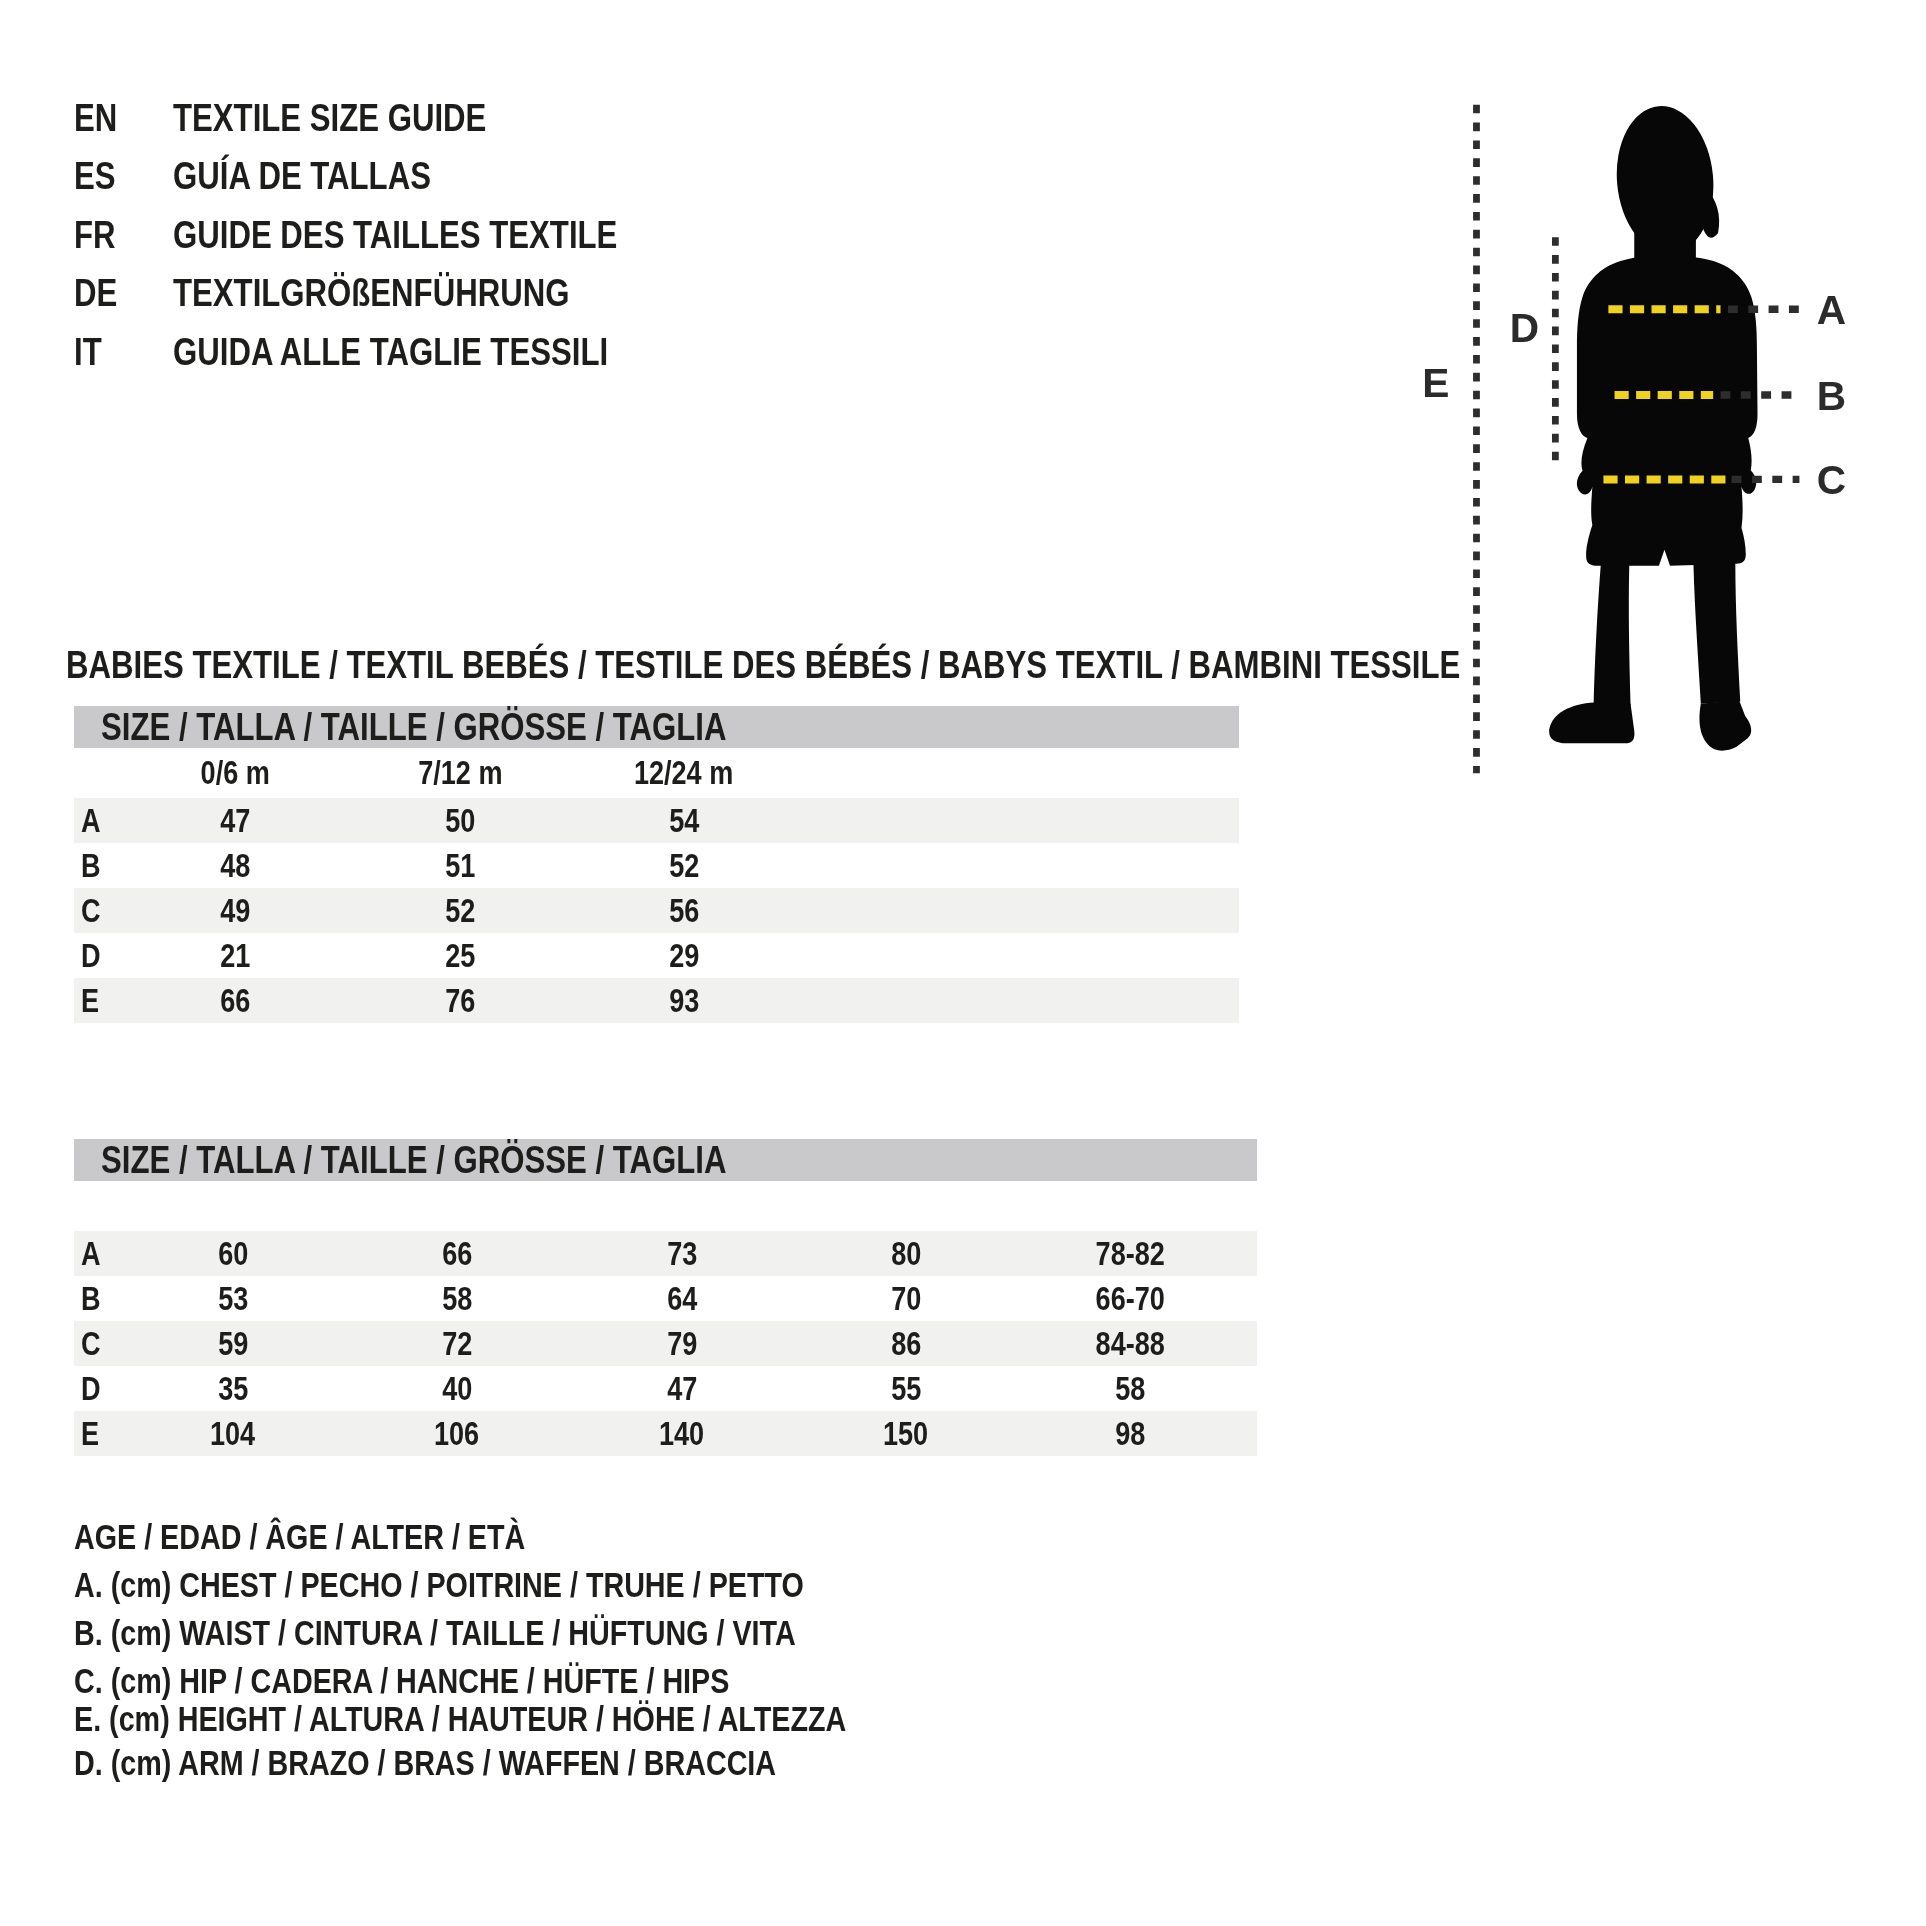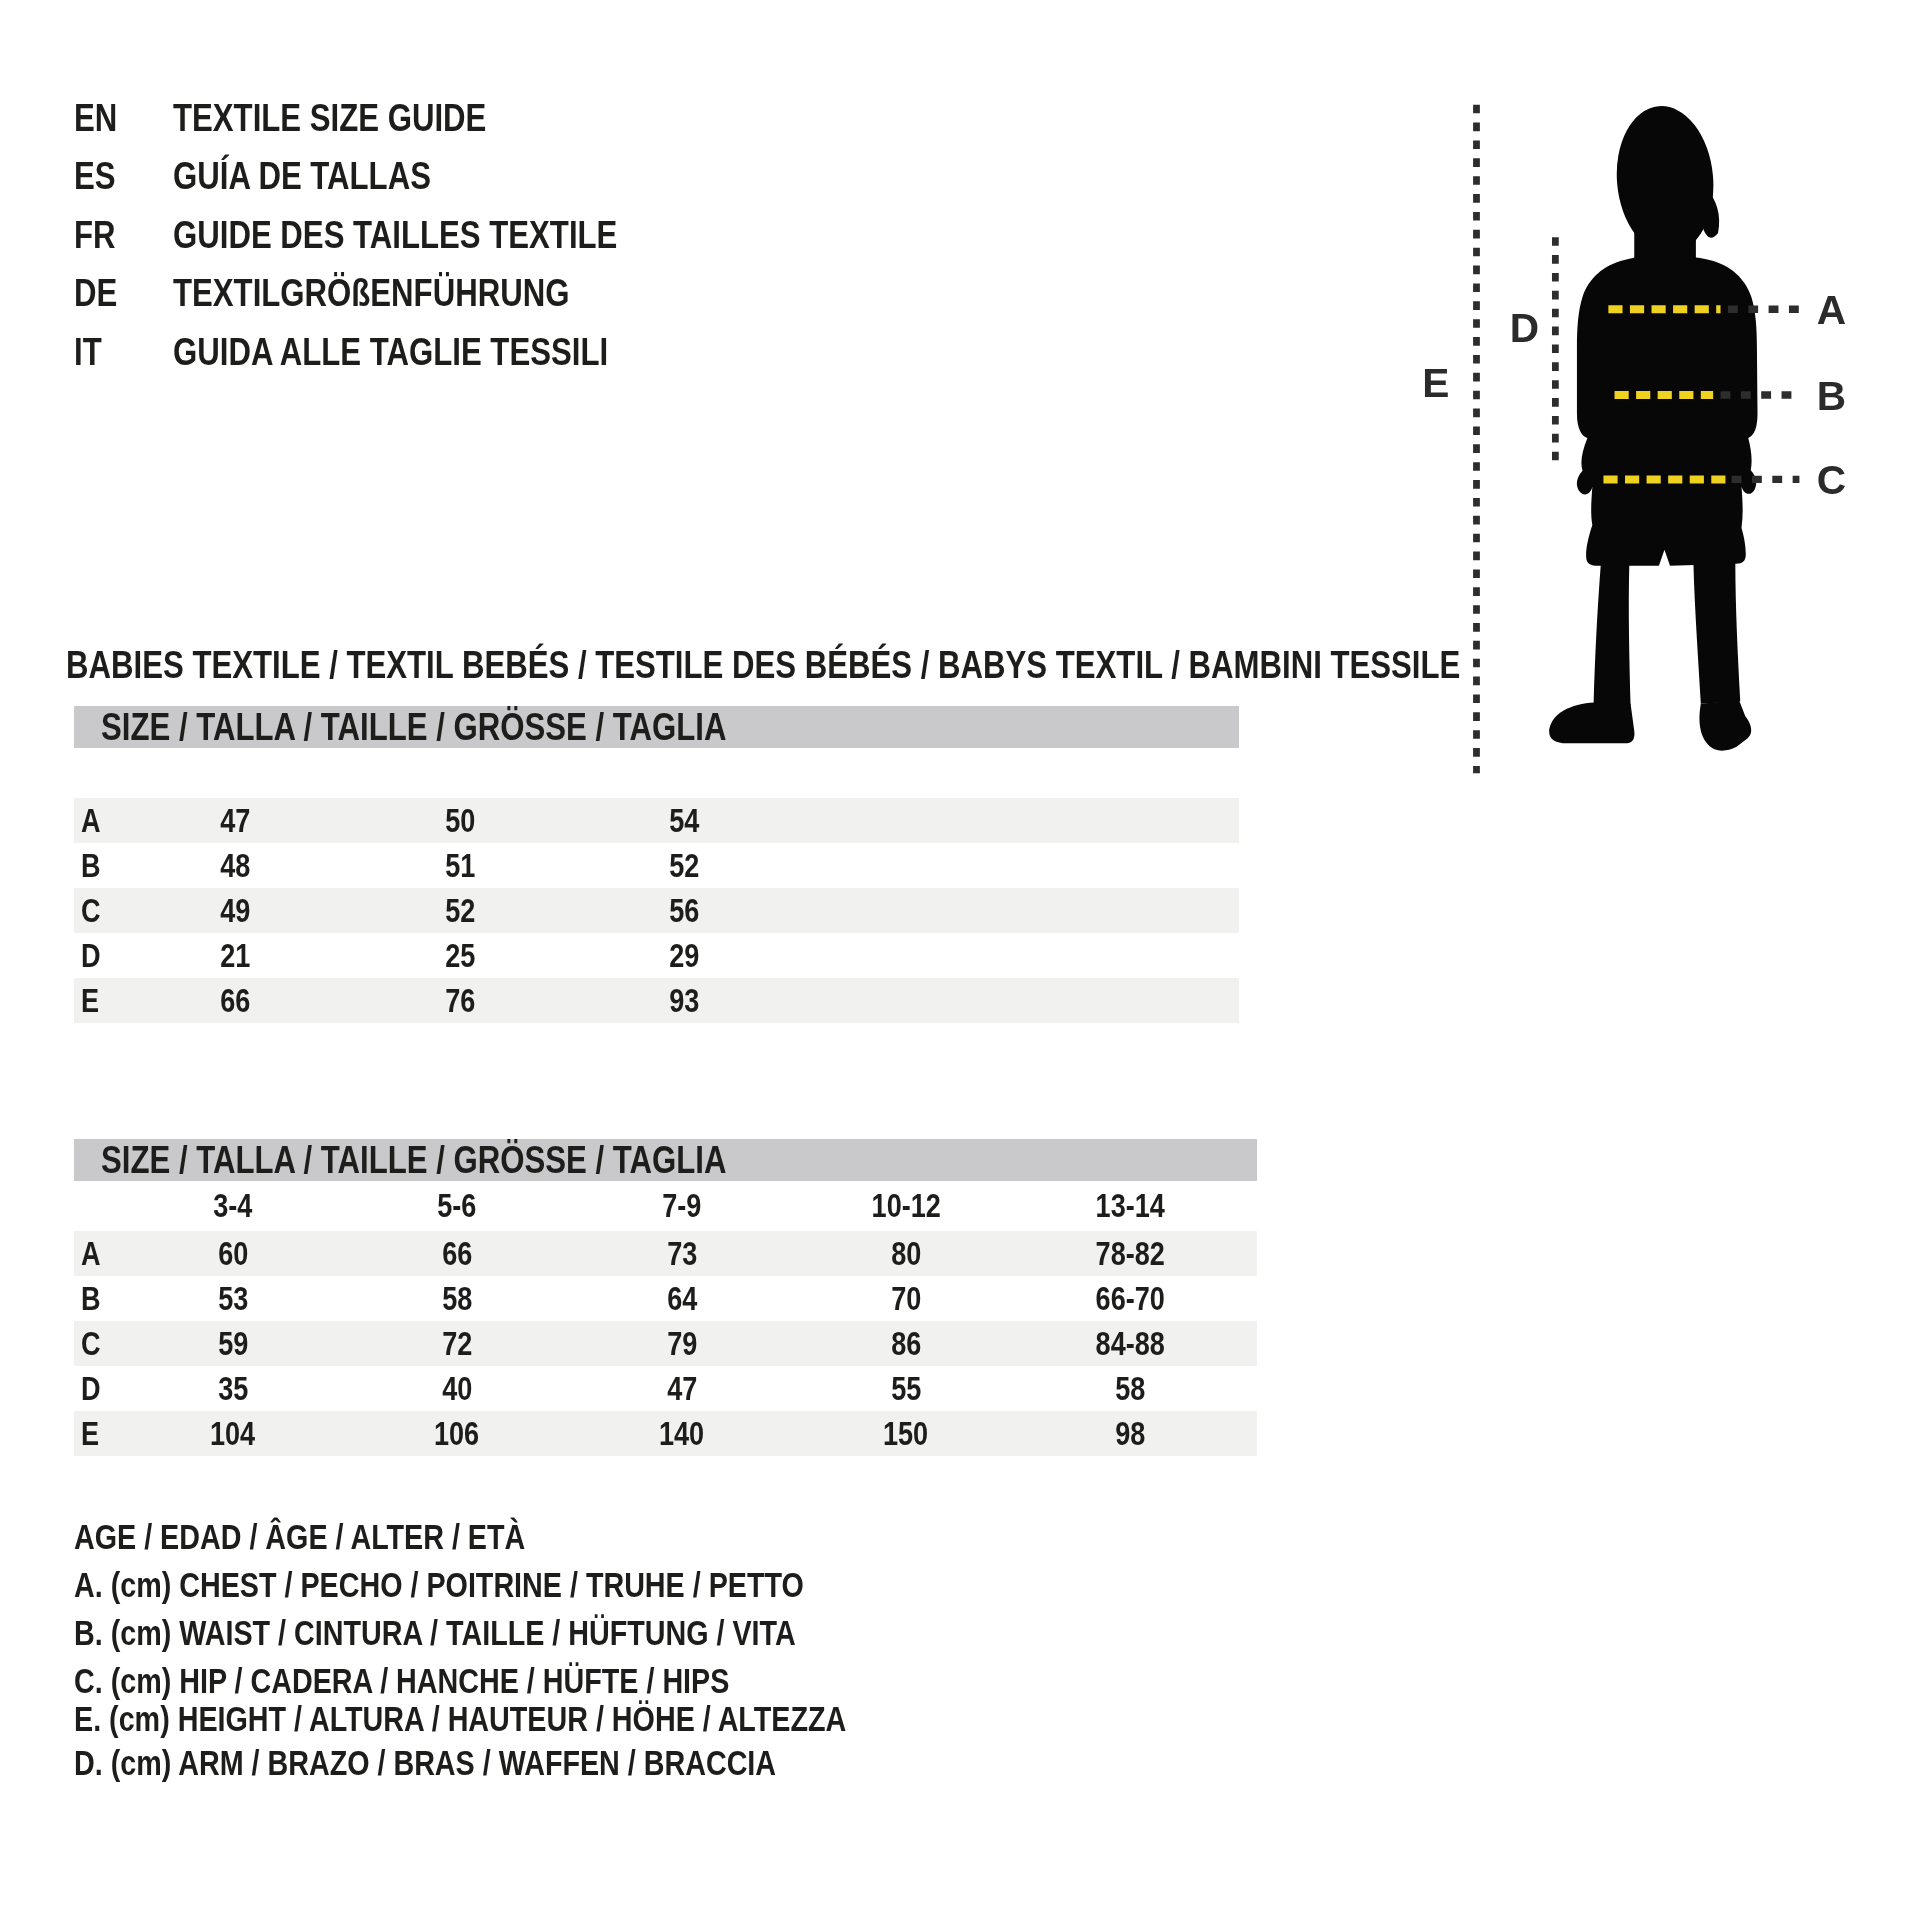--- a/index.html
+++ b/index.html
@@ -121,20 +121,31 @@
   </svg>
 
   <div class="secheading" style="top:646px">
     <span class="cond">BABIES TEXTILE / TEXTIL BEBÉS / TESTILE DES BÉBÉS / BABYS TEXTIL / BAMBINI TESSILE</span>
   </div>
 
   <div class="table" style="top:706px;width:1165px;height:317px">
     <div class="sizebar" style="width:1165px">
       <span class="cond">SIZE / TALLA / TAILLE / GRÖSSE / TAGLIA</span>
     </div>
+    <div class="colheader" style="width:1165px">
+      <div class="cell" style="left:161px">
+          <span>0/6 m</span>
+        </div>
+      <div class="cell" style="left:386px">
+          <span>7/12 m</span>
+        </div>
+      <div class="cell" style="left:610px">
+          <span>12/24 m</span>
+        </div>
+    </div>
     <div class="trow striped" style="top:92px;width:1165px">
       <div class="rowlabel">
           <span class="cond">A</span>
         </div>
       <div class="cell" style="left:161px">
           <span>47</span>
         </div>
       <div class="cell" style="left:386px">
           <span>50</span>
         </div>
@@ -198,37 +209,20 @@
           <span>93</span>
         </div>
     </div>
   </div>
 
 
   <div class="table" style="top:1139px;width:1183px;height:317px">
     <div class="sizebar" style="width:1183px">
       <span class="cond">SIZE / TALLA / TAILLE / GRÖSSE / TAGLIA</span>
     </div>
-    <div class="colheader" style="width:1183px">
-      <div class="cell" style="left:159px">
-          <span>3-4</span>
-        </div>
-      <div class="cell" style="left:383px">
-          <span>5-6</span>
-        </div>
-      <div class="cell" style="left:608px">
-          <span>7-9</span>
-        </div>
-      <div class="cell" style="left:832px">
-          <span>10-12</span>
-        </div>
-      <div class="cell" style="left:1056px">
-          <span>13-14</span>
-        </div>
-    </div>
     <div class="trow striped" style="top:92px;width:1183px">
       <div class="rowlabel">
           <span class="cond">A</span>
         </div>
       <div class="cell" style="left:159px">
           <span>60</span>
         </div>
       <div class="cell" style="left:383px">
           <span>66</span>
         </div>

